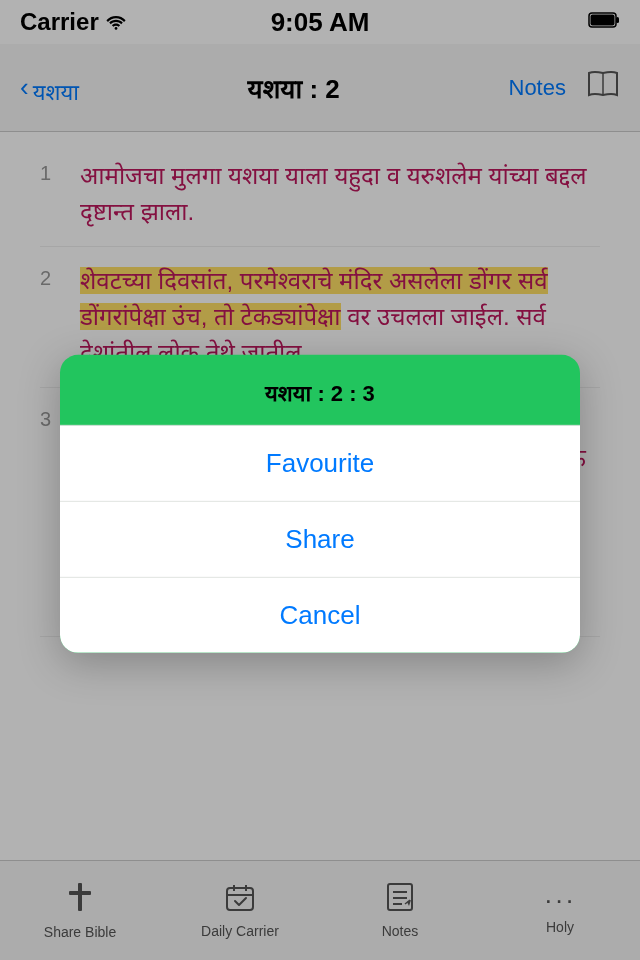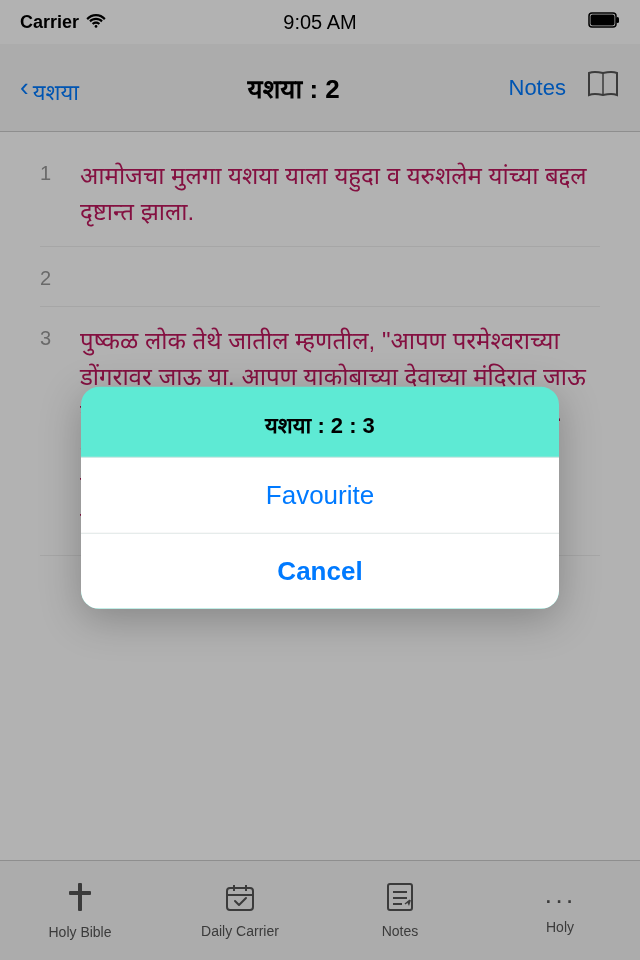--- a/index.html
+++ b/index.html
@@ -21,25 +21,25 @@
       align-items: center;
       justify-content: space-between;
       padding: 0 20px;
       font-size: 20px;
       font-weight: 600;
     }
     .status-carrier {
       display: flex;
       align-items: flex-start;
       gap: 6px;
-      font-size: 18px;
+      font-size: 24px;
     }
     .status-time {
-      font-size: 20px;
-      font-weight: 400;
+      font-size: 26px;
+      font-weight: 700;
       position: absolute;
       left: 50%;
       transform: translateX(-50%);
     }
     .status-battery {
       font-size: 18px;
     }
 
     
     .nav-bar {
@@ -117,22 +117,22 @@
       background: rgba(0,0,0,0.3);
       z-index: 10;
     }
 
     
     .action-sheet {
       position: absolute;
       left: 50%;
       top: 50%;
       transform: translate(-50%, -42%);
-      width: 478px;
-      background: #5eead4;
+      width: 520px;
+      background: #22c55e;
       border-radius: 18px;
       z-index: 20;
       overflow: hidden;
       box-shadow: 0 10px 40px rgba(0,0,0,0.25);
     }
     .action-sheet-title {
       text-align: center;
       padding: 22px 20px 18px;
       font-size: 22px;
       font-weight: 700;
@@ -148,21 +148,21 @@
       color: #007aff;
       background: #fff;
       border: none;
       border-bottom: 1px solid #e0e0e0;
       cursor: pointer;
     }
     .action-btn:last-child {
       border-bottom: none;
     }
     .action-btn.cancel-btn {
-      font-weight: 700;
+      font-weight: 400;
       color: #007aff;
     }
 
     
     .tab-bar {
       position: absolute;
       bottom: 0;
       left: 0;
       width: 640px;
       height: 100px;
@@ -240,47 +240,52 @@
 <div class="content">
   <div class="bible-content">
 
     <div class="verse-row">
       <div class="verse-num">1</div>
       <div class="verse-text">आमोजचा मुलगा यशया याला यहुदा व यरुशलेम यांच्या बद्दल दृष्टान्त झाला.</div>
     </div>
 
     <div class="verse-row">
       <div class="verse-num">2</div>
+      <div class="verse-text">
+        <span style="background:#ffe066;">शेवटच्या दिवसांत, परमेश्वराचे मंदिर असलेला डोंगर सर्व डोंगरांपेक्षा उंच, तो टेकड्यांपेक्षा</span>
+        <span> वर उचलला जाईल. सर्व देशांतील लोक तेथे जातील.</span>
+      </div>
     </div>
 
     <div class="verse-row">
       <div class="verse-num">3</div>
       <div class="verse-text">पुष्कळ लोक तेथे जातील म्हणतील, "आपण परमेश्वराच्या डोंगरावर जाऊ या. आपण याकोबाच्या देवाच्या मंदिरात जाऊ या. मग देव, त्याच्या जगण्याचा मार्ग आपल्याला दाखवील. आणि आपण त्या मार्गाने जाऊ." देवाच्या शिकवणुकीची सुरूवात, परमेश्वराच्या संदेशाचा आरंभ यरुशलेममधील सीयोनच्या डोंगरावरून होईल.</div>
     </div>
   </div>
 </div>
 
 <div class="modal-overlay"></div>
 
 <div class="action-sheet">
   <div class="action-sheet-title">यशया : 2 : 3</div>
   <button class="action-btn">Favourite</button>
+  <button class="action-btn">Share</button>
   <button class="action-btn cancel-btn">Cancel</button>
 </div>
 
 <div class="tab-bar">
 
   <div class="tab-item">
     <span class="tab-icon">
       <svg width="30" height="32" viewBox="0 0 30 32" fill="none">
         <rect x="13" y="2" width="4" height="28" rx="1" fill="#555"></rect>
         <rect x="4" y="10" width="22" height="4" rx="1" fill="#555"></rect>
       </svg>
     </span>
-    <span class="tab-label">Holy Bible</span>
+    <span class="tab-label">Share Bible</span>
   </div>
 
 
   <div class="tab-item">
     <span class="tab-icon">
       <svg width="30" height="30" viewBox="0 0 30 30" fill="none">
         <rect x="2" y="6" width="26" height="22" rx="3" stroke="#555" stroke-width="2" fill="none"></rect>
         <line x1="2" y1="13" x2="28" y2="13" stroke="#555" stroke-width="2"></line>
         <line x1="9" y1="3" x2="9" y2="9" stroke="#555" stroke-width="2"></line>
         <line x1="21" y1="3" x2="21" y2="9" stroke="#555" stroke-width="2"></line>

